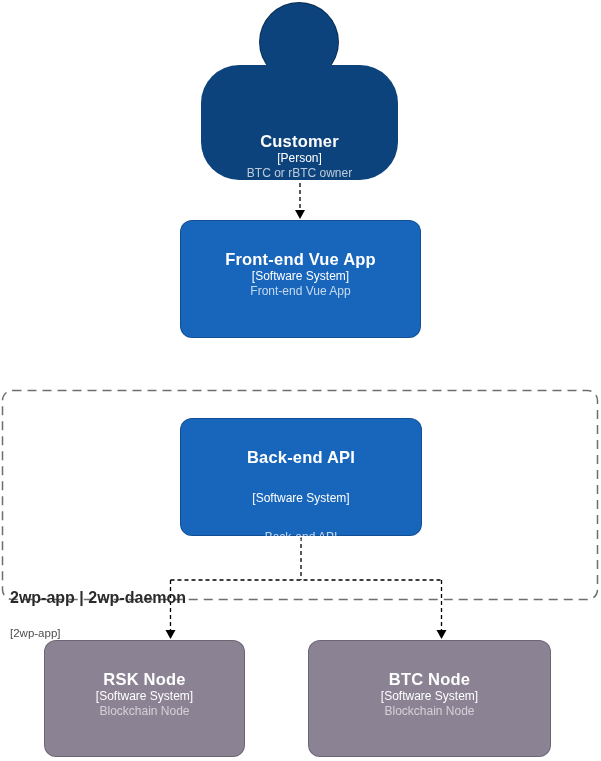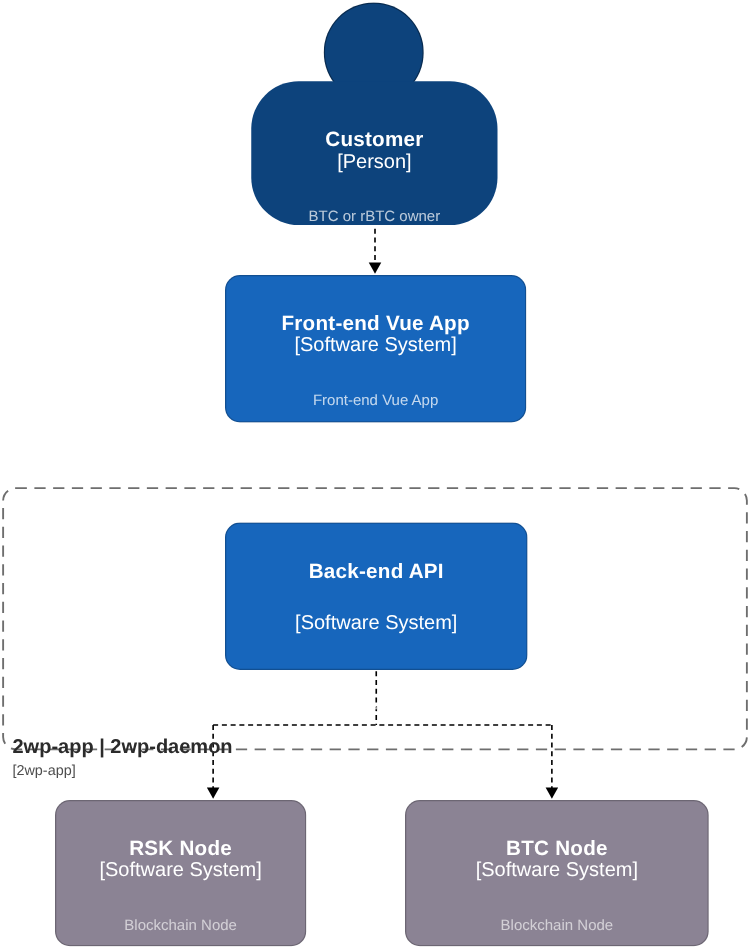--- a/index.html
+++ b/index.html
@@ -23,35 +23,35 @@
 
   
   .sysbox{
     position:absolute;border-radius:12px;box-sizing:border-box;
     display:flex;flex-direction:column;align-items:center;text-align:center;
     padding:28px 10px 0 10px;border:1px solid rgba(0,0,0,0.22);z-index:3;
   }
   .box-frontend{left:180px;top:220px;width:241px;height:118px;}
   .box-backend{left:180px;top:418px;width:242px;height:118px;}
   .box-rsk{left:44px;top:640px;width:201px;height:117px;}
-  .box-btc{left:324px;top:640px;width:243px;height:117px;}
+  .box-btc{left:308px;top:640px;width:243px;height:117px;}
 
   .el-title{color:#ffffff;font-weight:bold;font-size:16.5px;line-height:20px;letter-spacing:0.2px;}
-  .el-type{color:#ffffff;font-size:16px;line-height:15px;}
-  .el-desc{font-size:12px;line-height:14px;margin-top:29px;}
+  .el-type{color:#ffffff;font-size:12px;line-height:15px;}
+  .el-desc{font-size:12px;line-height:14px;margin-top:0;}
   .desc-on-blue{color:rgba(255,255,255,0.75);}
   .desc-on-navy{color:rgba(255,255,255,0.72);}
   .desc-on-gray{color:rgba(255,255,255,0.62);}
 
   
   .boundary-label{
     position:absolute;left:10px;top:557px;z-index:1;
   }
   .boundary-title{font-size:16px;font-weight:bold;color:#2b2b2b;line-height:17px;margin-top:32px;}
-  .boundary-sub{font-size:11.5px;color:#4d4d4d;line-height:13px;margin-top:5px;}
+  .boundary-sub{font-size:11.5px;color:#4d4d4d;line-height:13px;margin-top:21px;}
 </style>
 </head>
 <body>
 
 <div class="canvas">
 
   <svg class="layer" width="601" height="761" viewBox="0 0 601 761">
 
     <rect x="2.5" y="390.5" width="595" height="209" rx="10" fill="none" stroke-width="1.5" stroke-dasharray="9 6" stroke="#6e6e6e"></rect>
 

